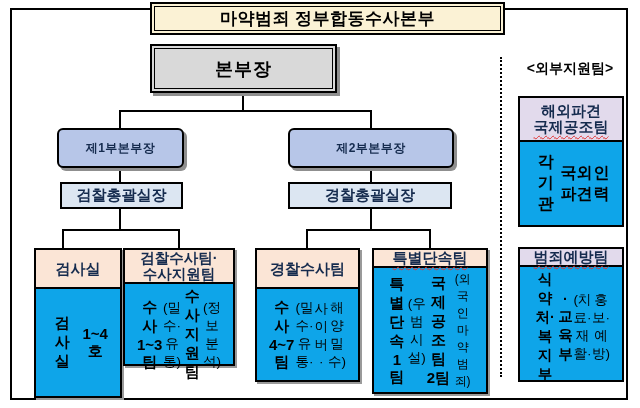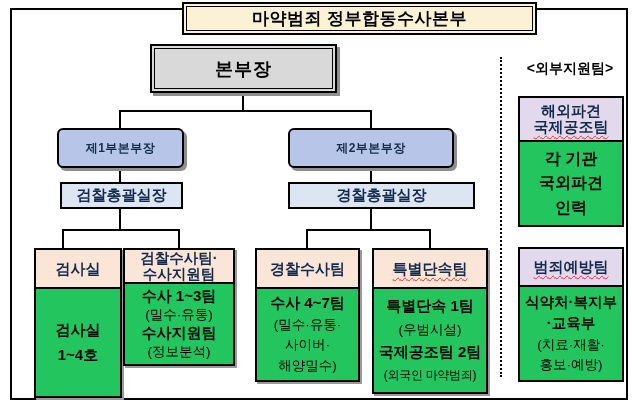--- a/index.html
+++ b/index.html
@@ -12,46 +12,46 @@
 
   .outer-border { left:10px; top:8px; width:618px; height:392px; border:2px solid #000; }
 
   .dotted-divider { left:500px; top:57px; width:0; height:320px; border-left:2px dotted #000; }
 
   .cbox { display:flex; align-items:center; justify-content:center; text-align:center; border:2px solid #000; }
 
   .title-box {
     left:150px; top:2px; width:355px; height:33px; background:#FBF2D5;
     box-shadow: inset 0 0 0 2px #FBF2D5, inset 0 0 0 3px #000;
-    font-weight:bold; font-size:17px; letter-spacing:0.5px;margin-left:32px;
+    font-weight:bold; font-size:17px; letter-spacing:0.5px;
   }
   .director-box {
     left:150px; top:44px; width:187px; height:49px; background:#D9D9D9;
     box-shadow: 3px 3px 0 #8f8f8f, inset 0 0 0 2px #D9D9D9, inset 0 0 0 3px #000;
     font-weight:bold; font-size:18px; letter-spacing:1px;
   }
   .deputy-box {
     background:#B7C6E8; box-shadow:3px 3px 0 #8f8f8f;
     font-weight:bold; font-size:12px; color:#152B4E; letter-spacing:0.5px;border-radius:6px;
   }
   .chief-box {
     background:#DCE6F2; font-weight:bold; font-size:15px; color:#152B4E;
   }
 
-  .team { border:2px solid #000; background:#22c55e; box-shadow:2px 2px 0 #9a9a9a;
+  .team { border:2px solid #000; background:#0ea5e9; box-shadow:2px 2px 0 #9a9a9a;
           display:flex; flex-direction:column; }
   .team-head {
     border-bottom:2px solid #000; display:flex; flex-direction:column;
     align-items:center; justify-content:center;
     font-weight:bold; color:#152B4E; font-size:15px; line-height:16px; text-align:center;
   }
   .peach    { background:#FBE5D6; }
   .lavender { background:#E2DAEC; }
-  .team-body { flex:1; display:flex; flex-direction:column; align-items:center;
-               justify-content:space-evenly; text-align:center; padding:3px 0; }
+  .team-body { flex:1; display:flex; flex-direction:row; align-items:center;
+               justify-content:space-evenly; text-align:center; padding:3px 12px; }
   .team-body.center { justify-content:center; gap:6px; }
   .t-b  { font-weight:bold; font-size:15px; }
   .t-n  { font-size:13.5px; }
   .t-sm { font-size:12px; letter-spacing:-0.3px; }
   .t-b2 { font-weight:bold; font-size:14.5px; }
   .t-xl { font-weight:bold; font-size:16px; }
 
   .ext-label { left:508px; top:58px; width:124px; height:22px; display:flex;
                align-items:center; justify-content:center;
                font-weight:bold; font-size:14px; }
@@ -92,21 +92,21 @@
   <div class="abs cbox deputy-box" style="left:57px;top:128px;width:127px;height:40px">
     <span>제1부본부장</span>
   </div>
   <div class="abs cbox deputy-box" style="left:288px;top:128px;width:166px;height:40px">
     <span>제2부본부장</span>
   </div>
 
   <div class="abs cbox chief-box" style="left:60px;top:182px;width:123px;height:27px">
     <span>검찰총괄실장</span>
   </div>
-  <div class="abs cbox chief-box" style="left:288px;top:182px;width:187px;height:27px">
+  <div class="abs cbox chief-box" style="left:288px;top:182px;width:164px;height:27px">
     <span>경찰총괄실장</span>
   </div>
 
   <div class="abs team" style="left:34px;top:248px;width:88px;height:150px">
     <div class="team-head peach" style="height:37px">
       <div>검사실</div>
     </div>
     <div class="team-body center">
       <div class="t-b">검사실</div>
       <div class="t-b">1~4호</div>

